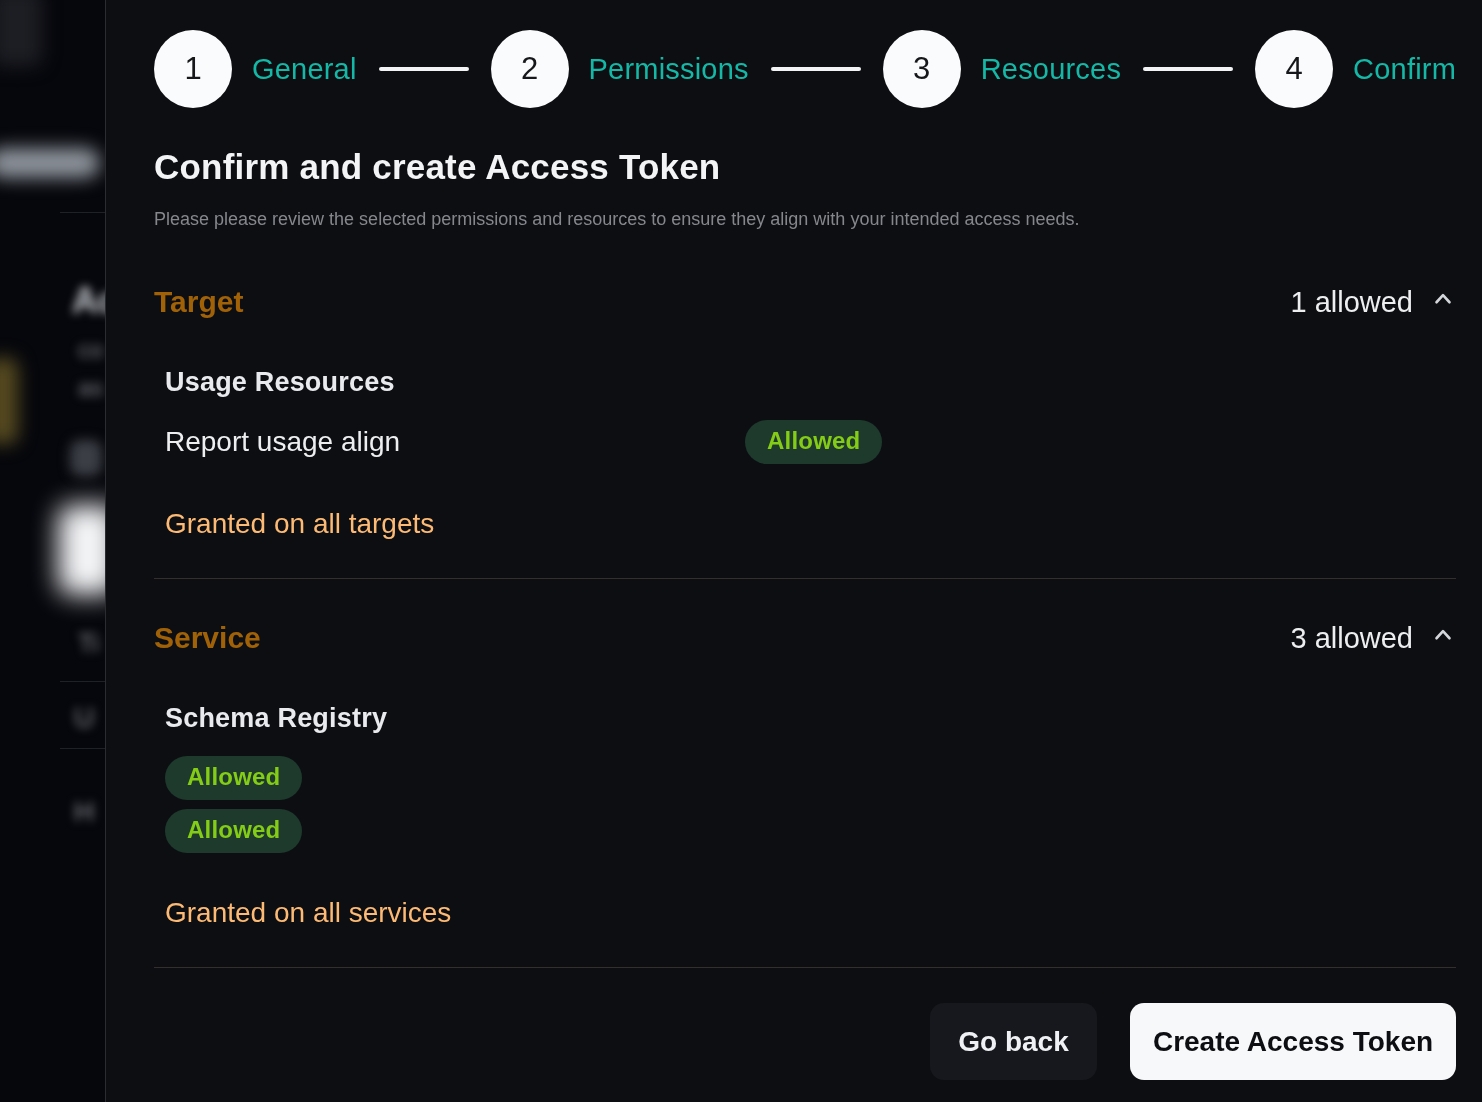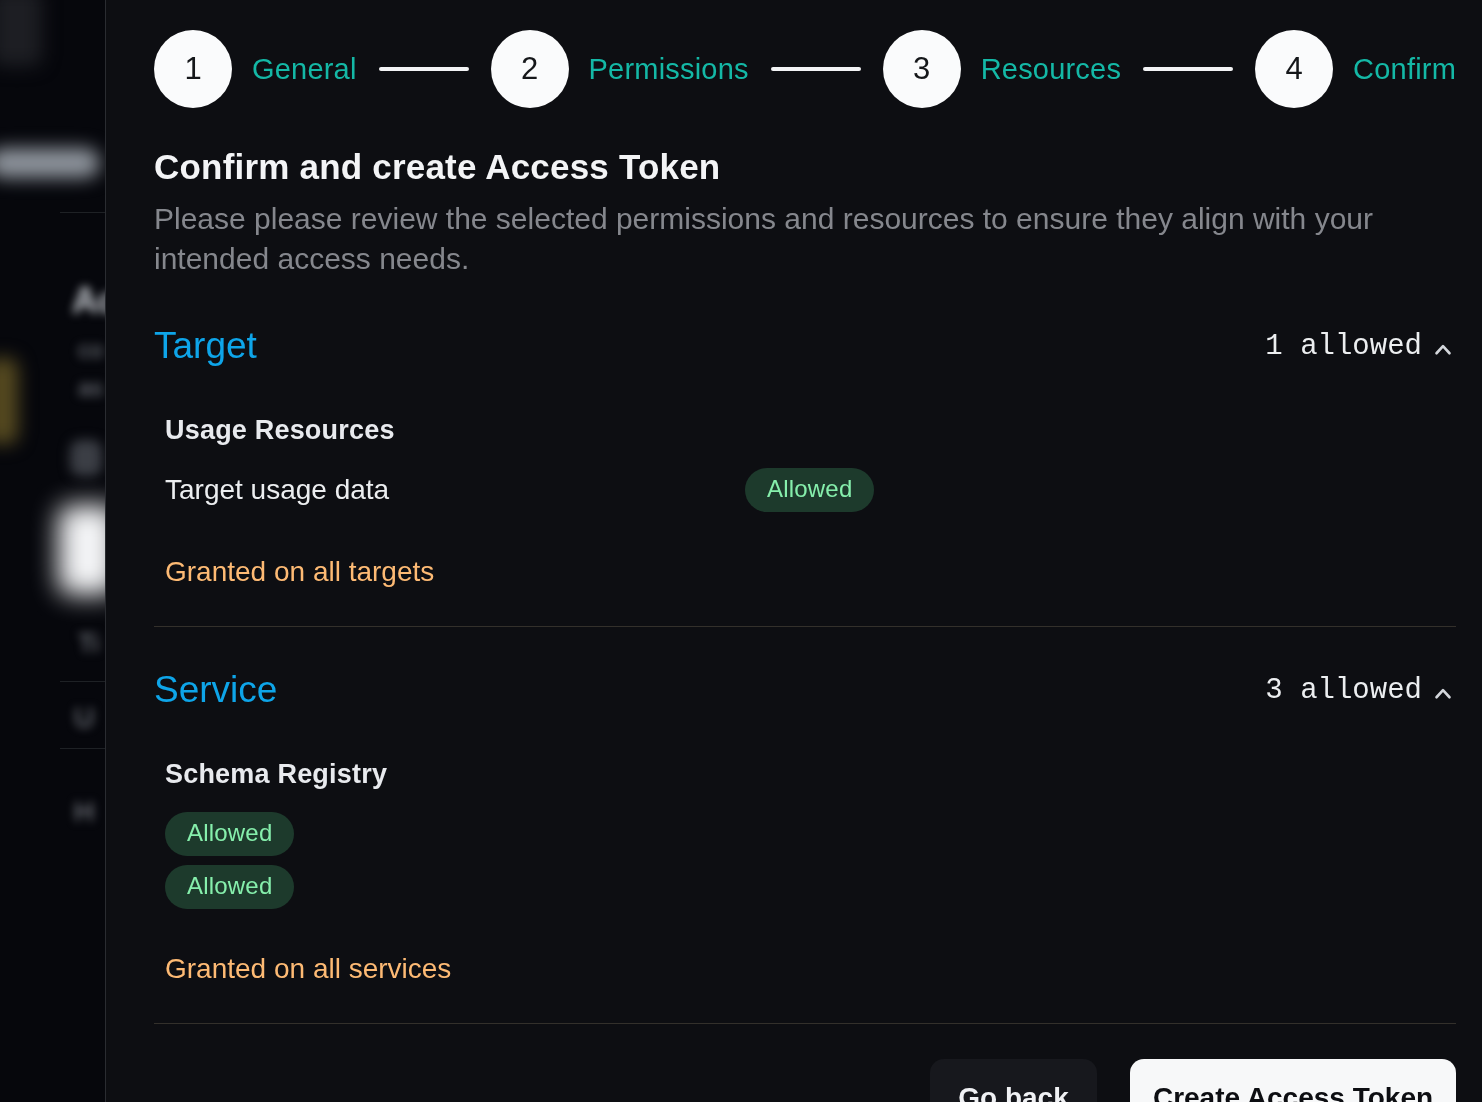--- a/index.html
+++ b/index.html
@@ -49,51 +49,51 @@
   }
 
   
   .page-title {
     margin-top: 36px;
     font-size: 35px; font-weight: 700; color: #f3f4f6;
     letter-spacing: .2px;
   }
   .page-subtitle {
     margin-top: 12px; max-width: 1240px;
-    font-size: 30px; line-height: 40px; color: #85878d;
+    font-size: 18px; line-height: 40px; color: #85878d;
   }
 
   
   .section-header {
     display: flex; align-items: center; justify-content: space-between;
     margin-top: 46px;
   }
-  .section-title { font-size: 37px; font-weight: 400; color: #0ea5e9; }
+  .section-title { font-size: 30px; font-weight: 700; color: #a16207; }
   .section-count {
-    display: flex; align-items: flex-end; gap: 8px; cursor: pointer; font-family: Liberation Mono, monospace;
+    display: flex; align-items: flex-start; gap: 17px; cursor: pointer;
   }
   .count-label { font-size: 29px; font-weight: 500; color: #eceef0; }
   .chev { width: 26px; height: 26px; display: block; }
 
   .group-title {
     margin: 48px 0 0 11px;
     font-size: 27px; font-weight: 700; color: #e8eaee;
     letter-spacing: .2px;
   }
   .perm-row {
     display: grid; grid-template-columns: 580px auto;
     align-items: center;
     margin: 22px 0 0 11px; min-height: 44px;
   }
   .perm-row + .perm-row { margin-top: 9px; }
   .perm-label { font-size: 28px; color: #eceef0; }
   .badge {
     justify-self: start;
-    background: #1d3a2c; color: #86efac;
-    font-size: 24px; font-weight: 400;
+    background: #1d3a2c; color: #84cc16;
+    font-size: 24px; font-weight: 700;
     padding: 7px 22px 9px; border-radius: 22px;
     letter-spacing: .2px;
   }
   .granted-note {
     margin: 44px 0 0 11px;
     font-size: 28px; color: #fdba74;
   }
   .divider {
     margin-top: 38px; height: 1px;
     background: #33302b; border: none;
@@ -168,21 +168,21 @@
     <div class="section-title">Target</div>
     <div class="section-count">
       <span class="count-label">1 allowed</span>
       <svg class="chev" viewBox="0 0 24 24">
         <polyline points="6 15 12 8.5 18 15" fill="none" stroke="#d3d6db" stroke-width="2.4" stroke-linecap="round" stroke-linejoin="round"></polyline>
       </svg>
     </div>
   </div>
   <div class="group-title">Usage Resources</div>
   <div class="perm-row">
-    <span class="perm-label">Target usage data</span>
+    <span class="perm-label">Report usage align</span>
     <span class="badge">Allowed</span>
   </div>
   <div class="granted-note">Granted on all targets</div>
   <hr class="divider">
 
   <div class="section-header" style="margin-top:42px;">
     <div class="section-title">Service</div>
     <div class="section-count">
       <span class="count-label">3 allowed</span>
       <svg class="chev" viewBox="0 0 24 24">

